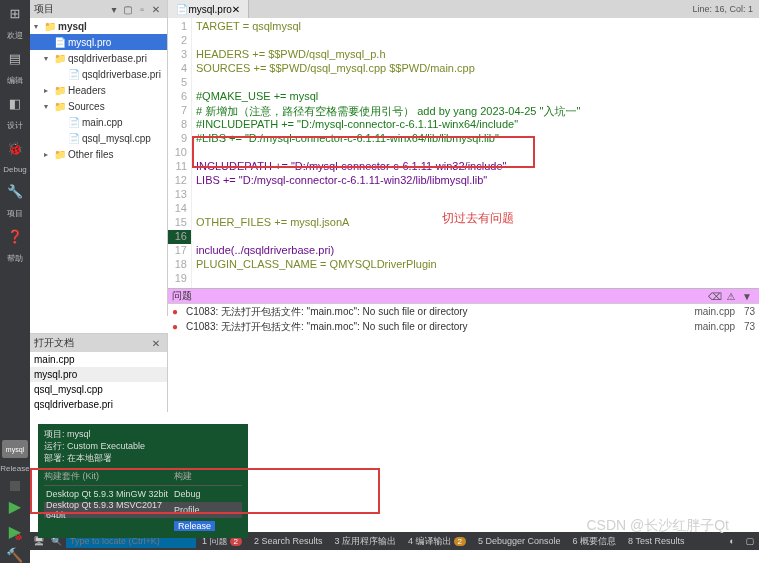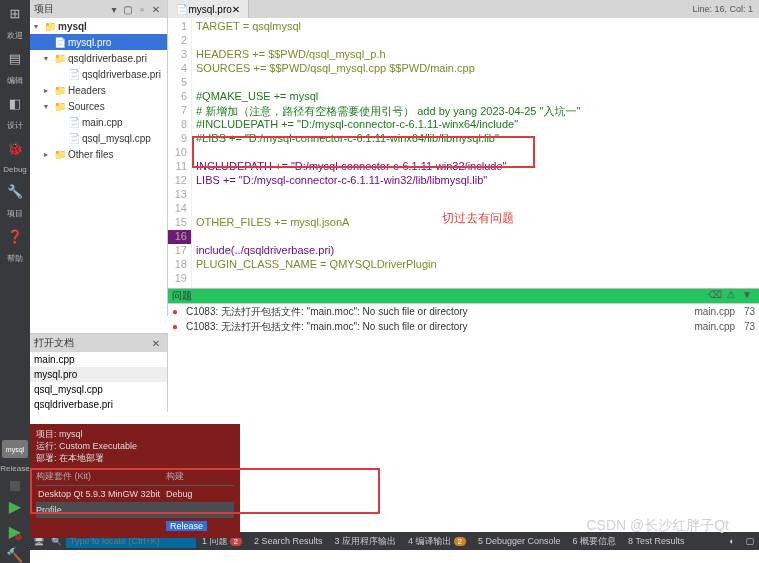--- a/index.html
+++ b/index.html
@@ -37,36 +37,36 @@
 .gutter { width: 24px; background: #fff; text-align: right; color: #aaa; padding-top: 2px; border-right: 1px solid #eee; }
 .gutter div { height: 14px; padding-right: 4px; }
 .code { flex: 1; padding: 2px 4px; position: relative; }
 .code .line { height: 14px; white-space: pre; }
 .kw { color: #7a8a2a; }
 .str { color: #1b7a1b; }
 .pp { color: #6a0e8a; }
 .hl-box1 { position: absolute; border: 2px solid #d93c3c; left: 0px; top: 118px; width: 343px; height: 32px; }
 .annotation { position: absolute; color: #d93c3c; left: 250px; top: 192px; font-size: 12px; font-family: "Segoe UI"; }
 
-.issues-header { height: 18px; background: #22c55e; display: flex; align-items: flex-start; padding: 0 4px; font-size: 10px; color: #333; border-top: 1px solid #bbb; }
+.issues-header { height: 18px; background: #f0abfc; display: flex; align-items: center; padding: 0 4px; font-size: 10px; color: #333; border-top: 1px solid #bbb; }
 .issues-header .sp { flex: 1; }
 .issues-header .tico { width: 16px; text-align: center; color: #555; cursor: pointer; }
 .issues { background: #fff; border-top: 1px solid #ccc; }
 .issues .row { display: flex; align-items: center; height: 15px; font-size: 10px; padding: 0 4px; color: #333; }
 .issues .row .eico { color: #d93c3c; width: 14px; }
 .issues .row .txt { flex: 1; }
 .issues .row .loc { color: #555; width: 60px; text-align: right; }
 .issues .row .ln { width: 20px; text-align: right; color: #555; }
 
 .open-docs { width: 138px; border-right: 1px solid #ccc; border-top: 1px solid #ccc; }
 .open-docs .list { font-size: 10px; }
 .open-docs .list div { height: 15px; padding: 0 4px; display: flex; align-items: center; cursor: pointer; }
 
 .kits-area { position: relative; height: 120px; background: #fff; }
-.kits-popup { position: absolute; left: 0; top: 12px; width: 210px; background: #7f1d1d; color: #ddd; font-size: 9px; padding: 4px 6px; }
+.kits-popup { position: absolute; left: 8px; top: 12px; width: 210px; background: #14532d; color: #ddd; font-size: 9px; padding: 4px 6px; }
 .kits-popup .hdr span { display: block; line-height: 12px; }
 .kits-table { margin-top: 6px; width: 100%; }
 .kits-table .th { display: flex; color: #aaa; font-size: 9px; border-bottom: 1px solid #555; padding-bottom: 2px; align-items: center; }
 .kits-table .th .c1 { width: 130px; }
 .kits-table .row { display: flex; height: 16px; align-items: center; }
 .kits-table .row .c1 { width: 130px; padding-left: 2px; }
 .kits-table .row.sel .c2 { background: #2e6fd8; color: #fff; padding: 0 4px; }
 .kits-hl { position: absolute; border: 2px solid #d93c3c; left: 0; top: 56px; width: 350px; height: 46px; }
 
 .statusbar { height: 18px; background: #38393d; color: #ccc; display: flex; align-items: center; font-size: 9px; }
@@ -181,21 +181,21 @@
               <div>6</div>
               <div>7</div>
               <div>8</div>
               <div>9</div>
               <div>10</div>
               <div>11</div>
               <div>12</div>
               <div>13</div>
               <div>14</div>
               <div>15</div>
-              <div style="background:#701a75">16</div>
+              <div style="background:#14532d">16</div>
               <div>17</div>
               <div>18</div>
               <div>19</div>
           </div>
           <div class="code">
             <div class="line"><span class="kw">TARGET = qsqlmysql</span></div>
             <div class="line"></div>
             <div class="line"><span class="kw">HEADERS += $$PWD/qsql_mysql_p.h</span></div>
             <div class="line"><span class="kw">SOURCES += $$PWD/qsql_mysql.cpp $$PWD/main.cpp</span></div>
             <div class="line"></div>
@@ -268,20 +268,21 @@
         <div class="kits-table">
           <div class="th">
               <div class="c1">构建套件 (Kit)</div>
               <div>构建</div>
             </div>
           <div class="row">
               <div class="c1">Desktop Qt 5.9.3 MinGW 32bit</div>
               <div class="c2">Debug</div>
             </div>
           <div class="row" style="background:#4b4c50">
+              <div class="c1">Desktop Qt 5.9.3 MSVC2017 64bit</div>
               <div class="c2">Profile</div>
             </div>
           <div class="row sel">
               <div class="c1"></div>
               <div class="c2">Release</div>
             </div>
         </div>
       </div>
       <div class="kits-hl"></div>
     </div>

